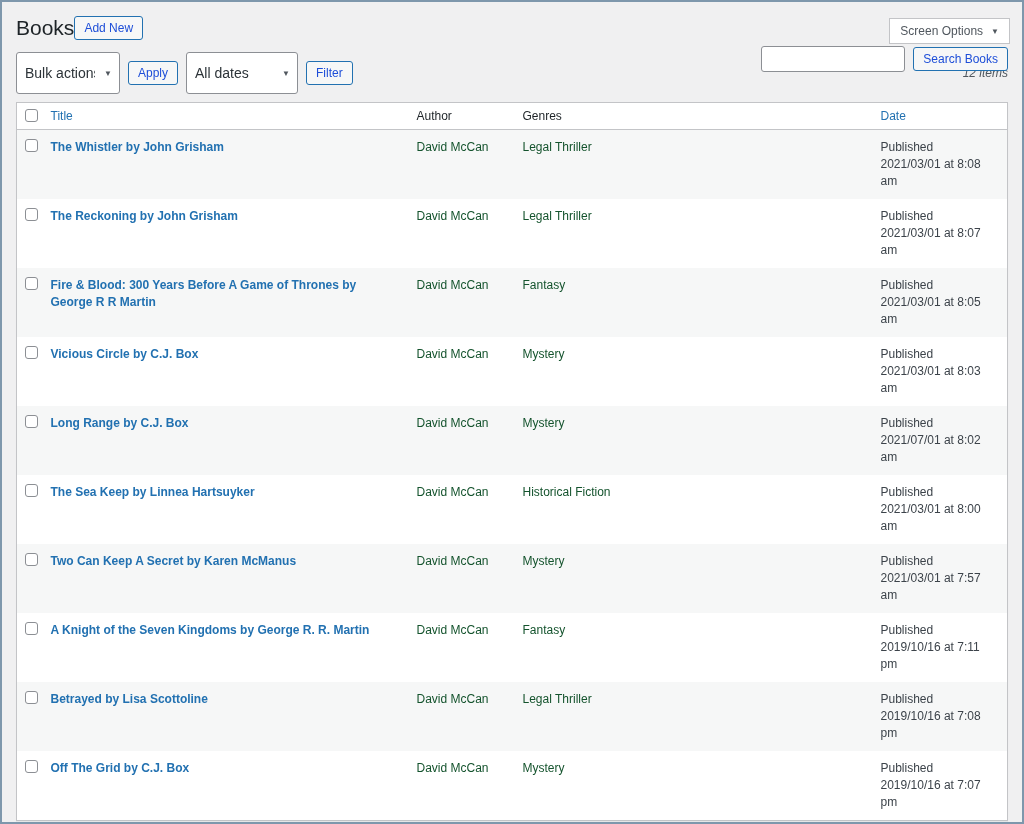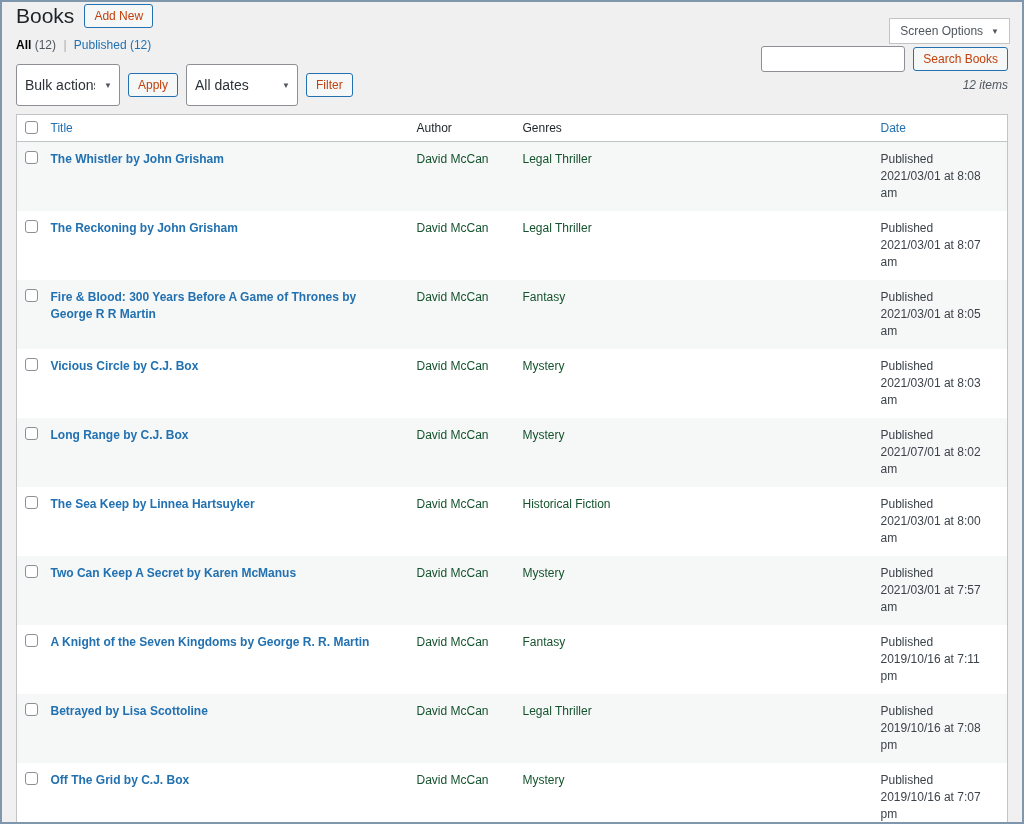--- a/index.html
+++ b/index.html
@@ -19,27 +19,27 @@
   .screen-options {
     position: absolute; top: 16px; right: 12px;
     background: #fff; border: 1px solid #c3c4c7;
     padding: 5px 10px; font-size: 12px; color: #50575e;
     display: flex; align-items: center; gap: 8px; cursor: pointer;
   }
   .screen-options .arrow { font-size: 8px; color: #50575e; }
 
   .wrap { position: absolute; left: 14px; right: 14px; top: 0; }
 
-  .heading-row { margin-top: 2px; display: flex; align-items: flex-end; gap: 10px; }
+  .heading-row { margin-top: 14px; display: flex; align-items: flex-end; }
   h1 { font-size: 21px; font-weight: 400; margin: 0; color: #1d2327; }
 
   .button {
     display: inline-flex; align-items: center; justify-content: center;
     background: #f6f7f7; border: 1px solid #2271b1; border-radius: 3px;
-    color: #c2410c; font-size: 12px; padding: 0 9px; height: 24px;
+    color: #1d4ed8; font-size: 12px; padding: 0 9px; height: 24px;
     cursor: pointer; text-decoration: none; white-space: nowrap;
     font-family: inherit;
   }
 
   .views { margin-top: 10px; font-size: 12px; color: #50575e; }
   .views a { text-decoration: none; }
   .views .current { font-weight: 700; color: #000; }
   .views .count { color: #50575e; }
   .views .published-link { color: #2271b1; }
   .views .sep { margin: 0 4px; color: #a7aaad; }
@@ -107,26 +107,20 @@
     <span class="arrow">▼</span>
   </div>
 
   <div class="wrap">
 
     <div class="heading-row">
       <h1>Books</h1>
       <a href="#" class="button">Add New</a>
     </div>
 
-    <div class="views">
-      <a href="#" class="current">All</a>
-      <span class="count">(12)</span>
-      <span class="sep">|</span>
-      <a href="#" class="published-link">Published (12)</a>
-    </div>
 
     <div class="search-box">
       <input type="text" class="search-input" value="" style="">
       <button class="button">Search Books</button>
     </div>
 
     <div class="tablenav top">
       <span class="select-wrap">
         <select class="select-bulk">
           <option>Bulk actions</option>

